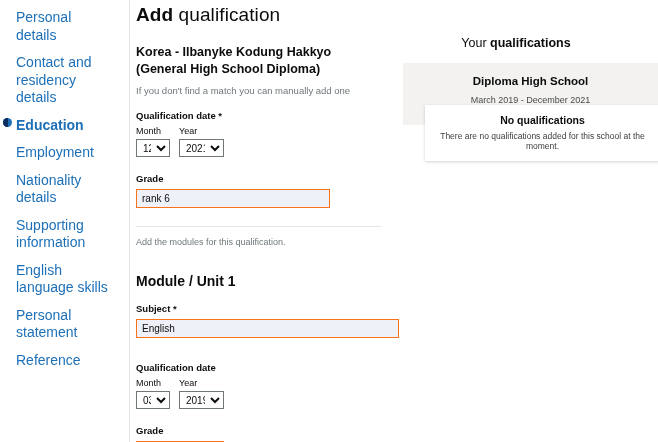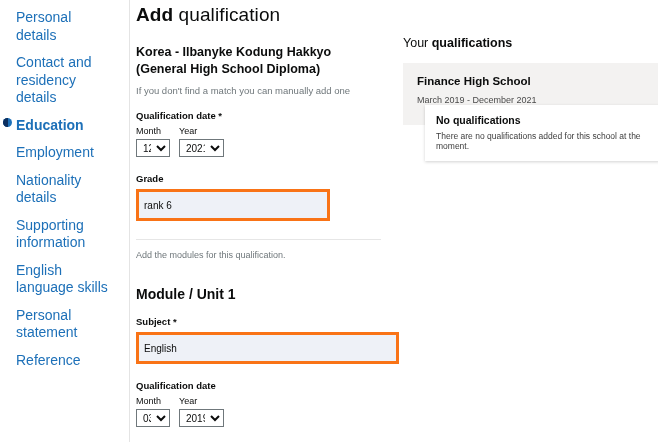--- a/index.html
+++ b/index.html
@@ -132,27 +132,27 @@
     background: #ffffff;
     color: #0b0c0c;
     height: 18px;
     box-sizing: border-box;
   }
   select.month { width: 34px; }
   select.year { width: 45px; }
   .text-input {
     display: block;
     box-sizing: border-box;
-    border: 3px solid #f97316;
+    border: 1px solid #f97316;
     background: #eef1f7;
     font-family: "Liberation Sans", sans-serif;
     font-size: 10px;
     color: #0b0c0c;
     padding: 3px 5px;
-    height: 32px;
+    height: 19px;
   }
   .grade-input { width: 194px; }
   .subject-input { width: 263px; }
   .grade-input-2 { width: 88px; }
   .rule {
     border: none;
     border-top: 1px solid #e6e6e6;
     margin: 18px 0 0 0;
     width: 245px;
   }
@@ -166,20 +166,21 @@
     font-weight: bold;
     margin: 26px 0 14px 0;
   }
 
   
   .right {
     position: absolute;
     left: 403px;
     top: 36px;
     width: 226px;
+    text-align: center;
   }
   .right-title {
     font-size: 12.5px;
     margin: 0 0 13px 0;
     font-weight: normal;
   }
   .right-title b { font-weight: bold; }
   .qual-card {
     position: relative;
     background: #f3f2f1;
@@ -292,21 +293,21 @@
     <input class="text-input grade-input" type="text" value="rank 6" style="">
 
     <hr class="rule">
     <p class="modules-hint">Add the modules for this qualification.</p>
 
     <h2 class="module-title">Module / Unit 1</h2>
 
     <div class="field-label">Subject *</div>
     <input class="text-input subject-input" type="text" value="English" style="">
 
-    <div class="field-label" style="margin-top:16px;">Qualification date</div>
+    <div class="field-label" style="margin-top:24px;">Qualification date</div>
     <div class="date-row">
       <div>
         <div class="sub-label">Month</div>
         <select class="small-select month">
           <option>03</option>
         </select>
       </div>
       <div>
         <div class="sub-label">Year</div>
         <select class="small-select year">
@@ -318,21 +319,21 @@
     <div class="field-label">Grade</div>
     <input class="text-input grade-input-2" type="text" value="rank 6" style="">
   </div>
 
   <div class="right">
     <div class="right-title">
       <span>Your </span><b>qualifications</b>
     </div>
 
     <div class="qual-card">
-      <div class="card-school">Finance High School</div>
+      <div class="card-school">Diploma High School</div>
       <p class="card-dates">March 2019 - December 2021</p>
 
       <div class="notice">
         <div class="notice-title">No qualifications</div>
         <p class="notice-body">There are no qualifications added for this school at the moment.</p>
       </div>
     </div>
   </div>
 
 </div>

